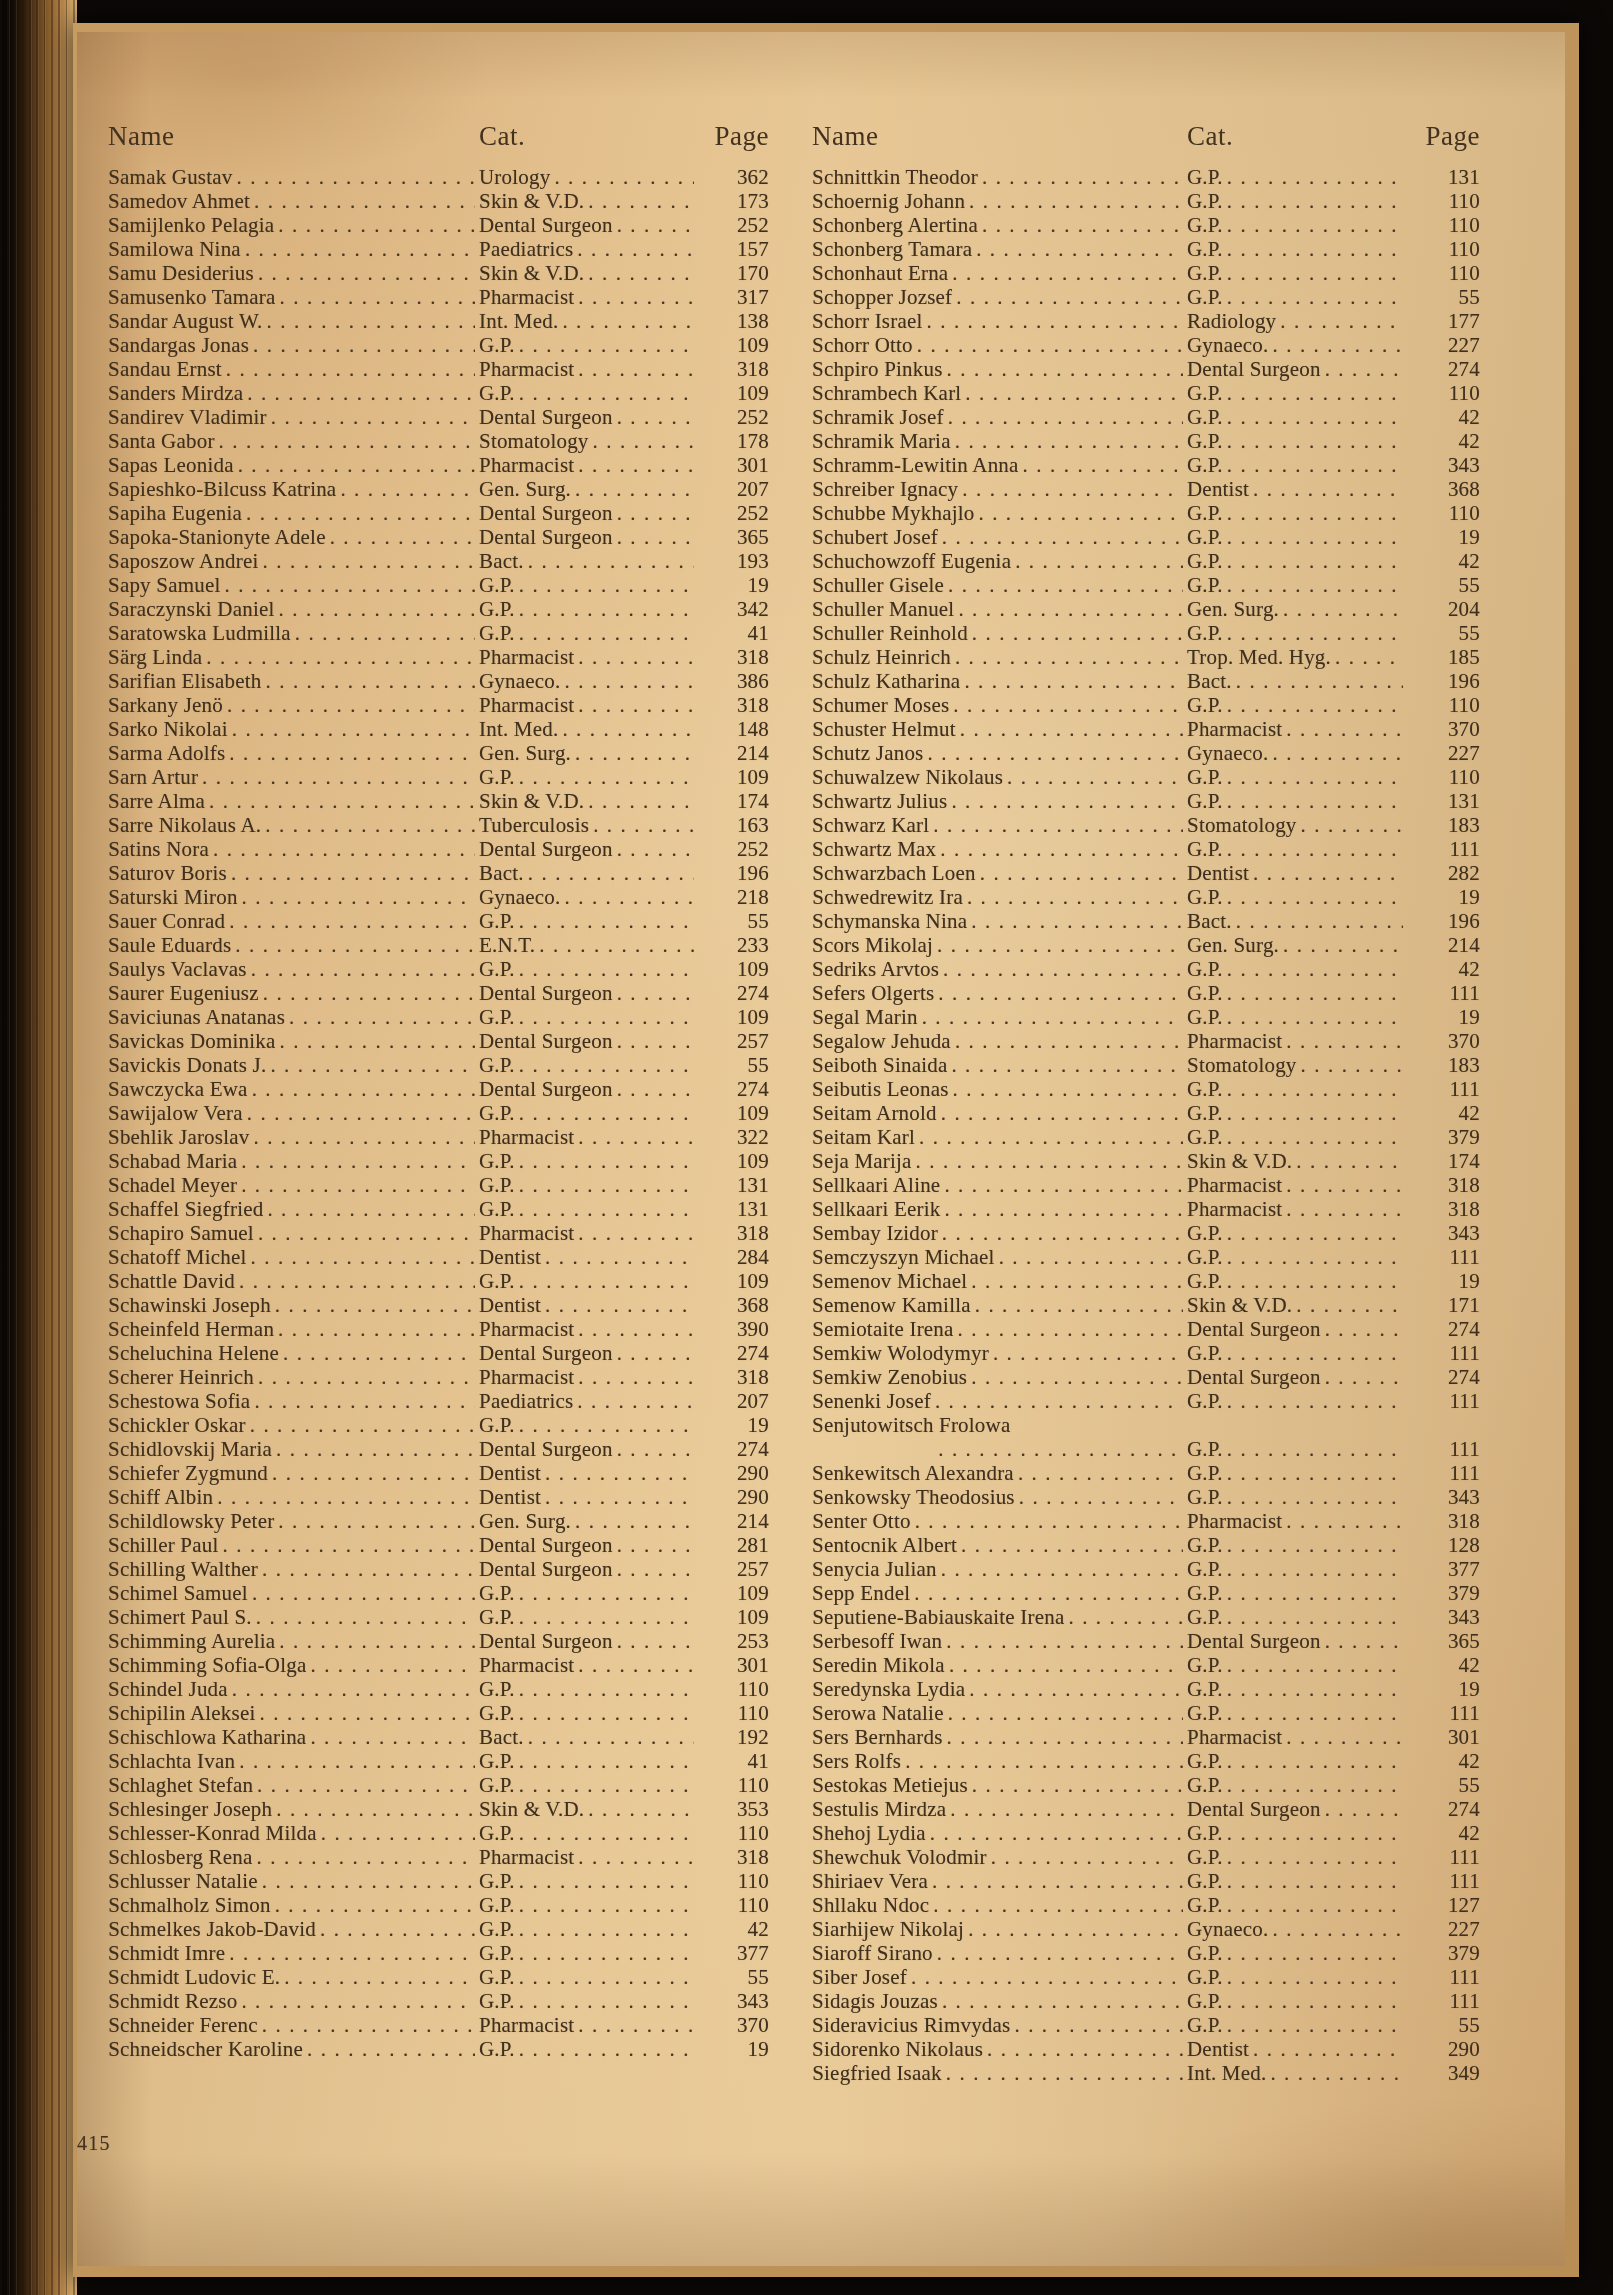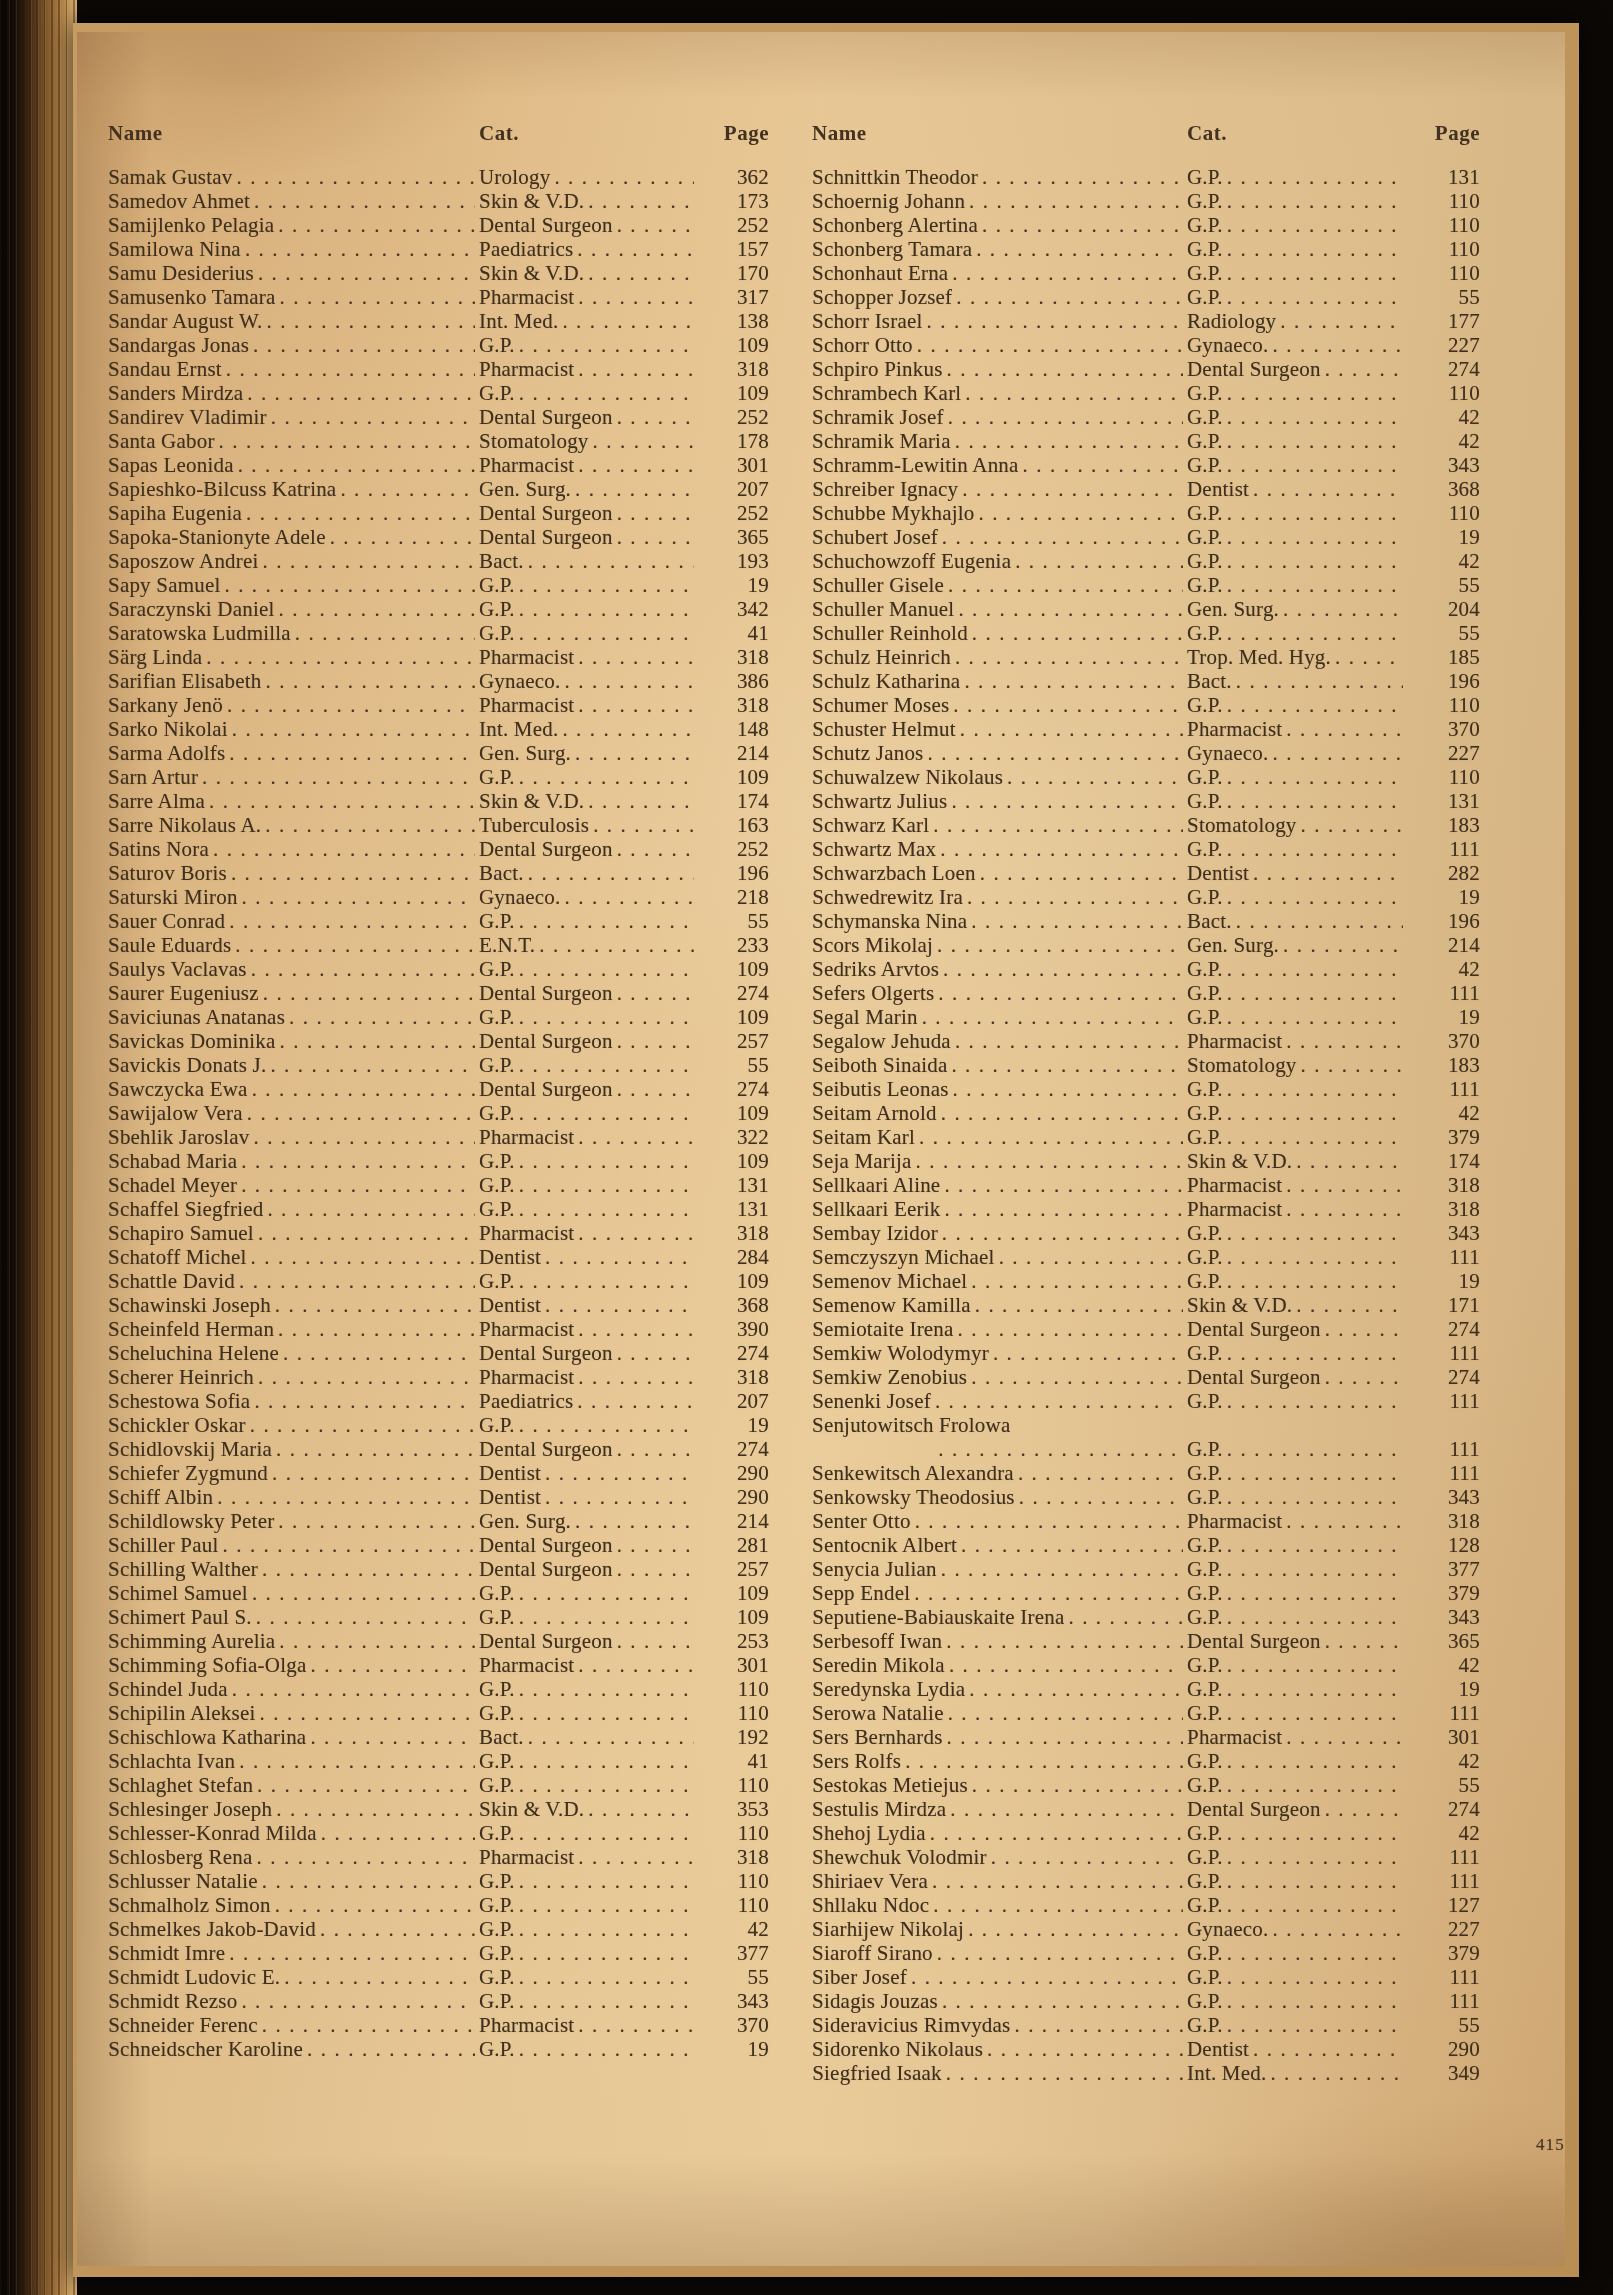--- a/index.html
+++ b/index.html
@@ -33,42 +33,42 @@
     position:absolute;inset:0;pointer-events:none;
     background:
       radial-gradient(ellipse 339px 145px at 12% 2%, rgba(140,90,40,0.18), transparent 70%),
       radial-gradient(ellipse 484px 210px at 92% 99%, rgba(130,85,38,0.16), transparent 70%),
       radial-gradient(ellipse 726px 403px at 55% 35%, rgba(255,245,220,0.10), transparent 65%);
   }
   .content{position:absolute;left:31px;top:89px;right:0;color:#3f2f1d;}
   .col{position:absolute;top:0;}
   .col-left{left:0;width:661px;}
   .col-right{left:704px;width:668px;}
-  .hdr{display:flex;height:44px;font-size:21px;font-weight:bold;letter-spacing:0.5px;color:#43321f;}
+  .hdr{display:flex;height:44px;font-size:27px;font-weight:normal;letter-spacing:0.5px;color:#43321f;}
   .col-left  .hdr-name{width:371px;} .col-left  .hdr-cat{width:219px;} .col-left  .hdr-page{width:71px;text-align:right;}
   .col-right .hdr-name{width:375px;} .col-right .hdr-cat{width:220px;} .col-right .hdr-page{width:73px;text-align:right;}
   .rows{display:block;}
   .row{
     display:flex;height:24px;line-height:24px;font-size:21px;
     letter-spacing:0.2px;white-space:nowrap;
     text-shadow:0 0 0.8px rgba(62,44,24,0.35);
   }
   .zone{display:flex;overflow:hidden;}
   .col-left  .namezone{width:371px;} .col-left  .catzone{width:219px;}
   .col-right .namezone{width:375px;} .col-right .catzone{width:220px;}
   .pg{width:71px;text-align:right;}
   .col-right .pg{width:73px;}
   .lead{flex:1;overflow:hidden;white-space:nowrap;margin:0 4px;color:#4a3721;}
   .lead::after{content:" . . . . . . . . . . . . . . . . . . . . . . . . . . . . . . . . . . . . . . . . . . . .";letter-spacing:1.6px;}
   .row.nocat .lead::after{content:"";}
   .row.starred .name-text{margin-left:-10.5px;}
   .row.indent .name-text{margin-left:52px;margin-top:28px;}
   .folio{
     position:absolute;left:0;bottom:111px;width:100%;
-    text-align:right;font-size:17px;letter-spacing:1.2px;color:#43321f;
+    text-align:left;font-size:20px;letter-spacing:1.2px;color:#43321f;
     text-shadow:0 0 0.8px rgba(62,44,24,0.35);
   }
 </style>
 </head>
 <body>
 
 <div class="scene">
   <div class="spine"></div>
   <div class="under-page"></div>
   <div class="page">

